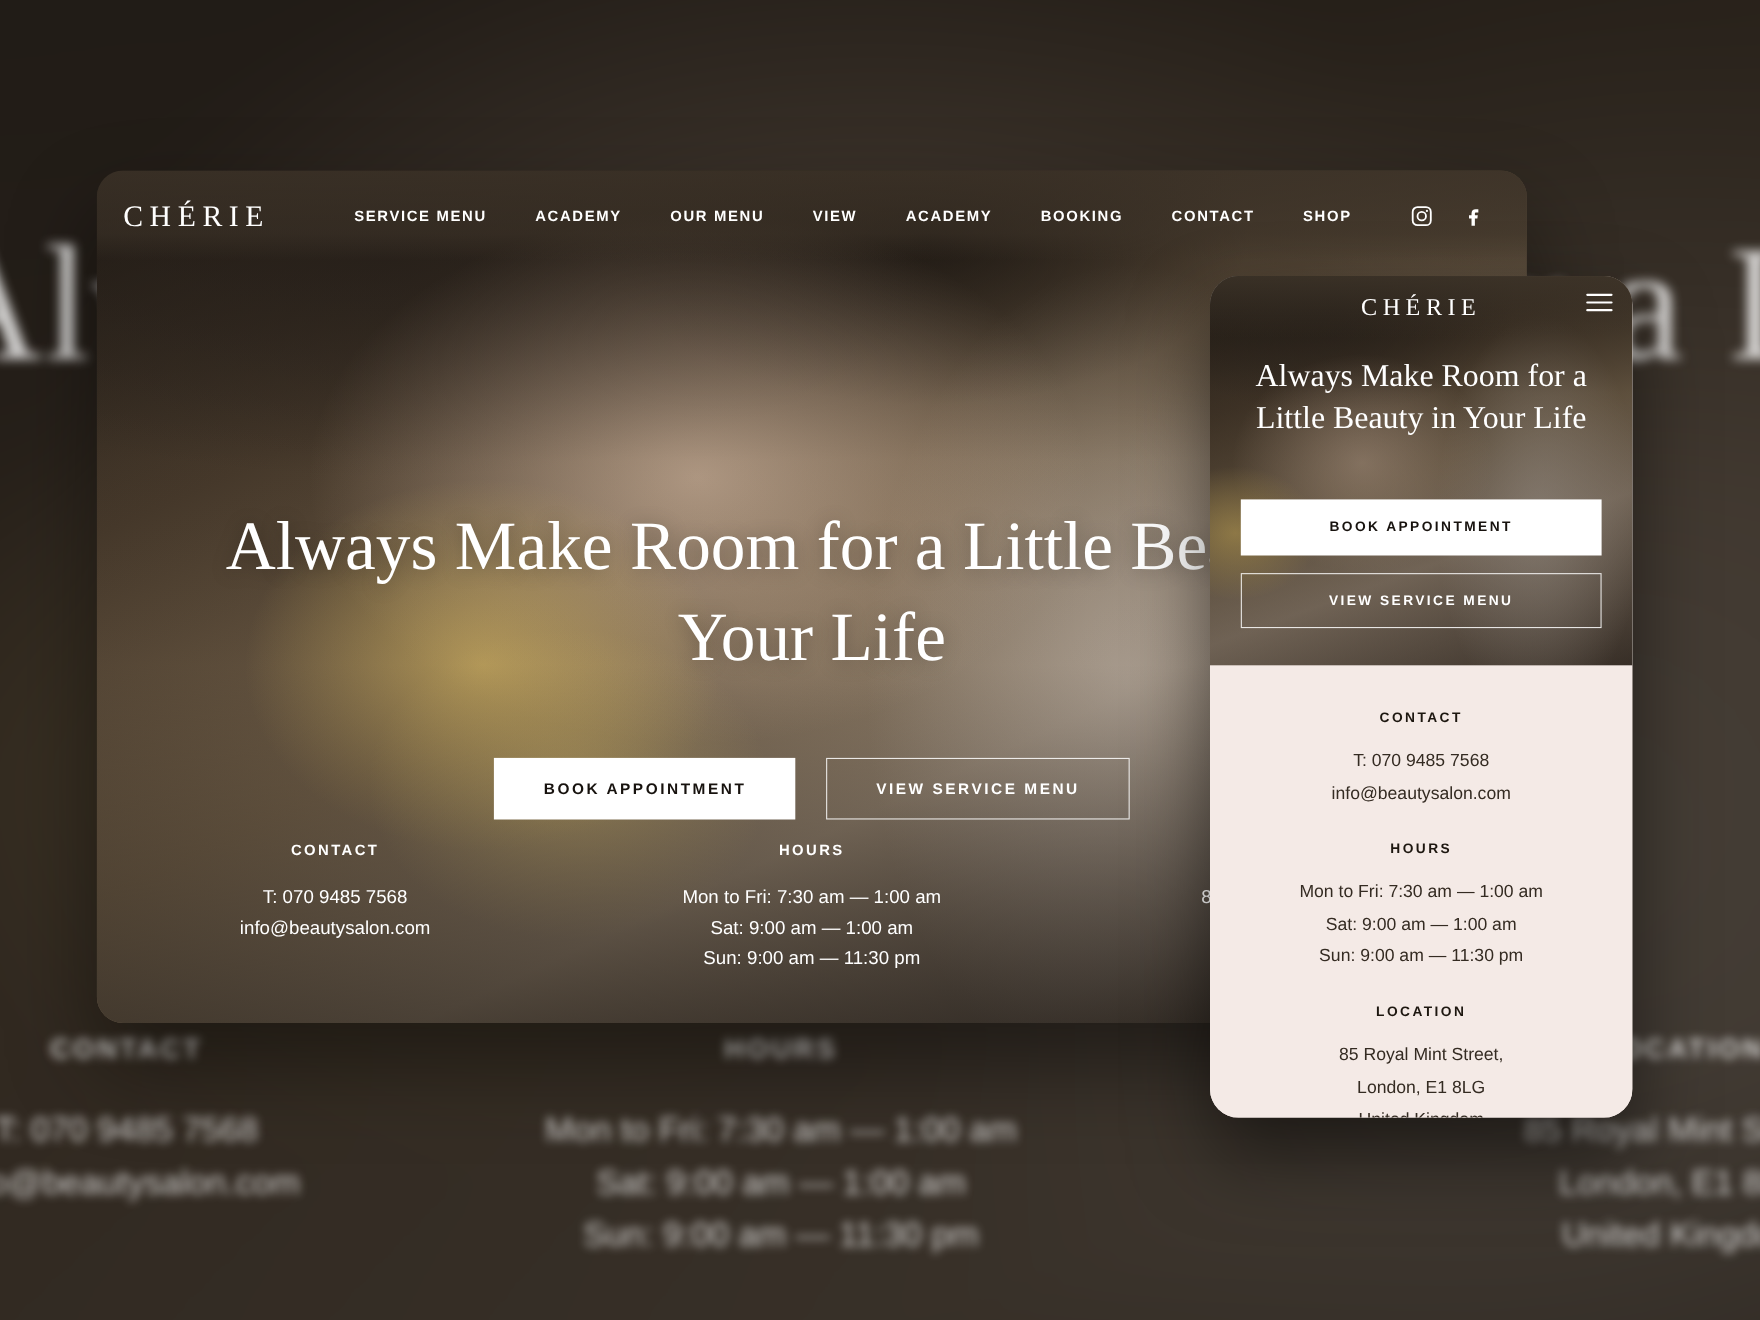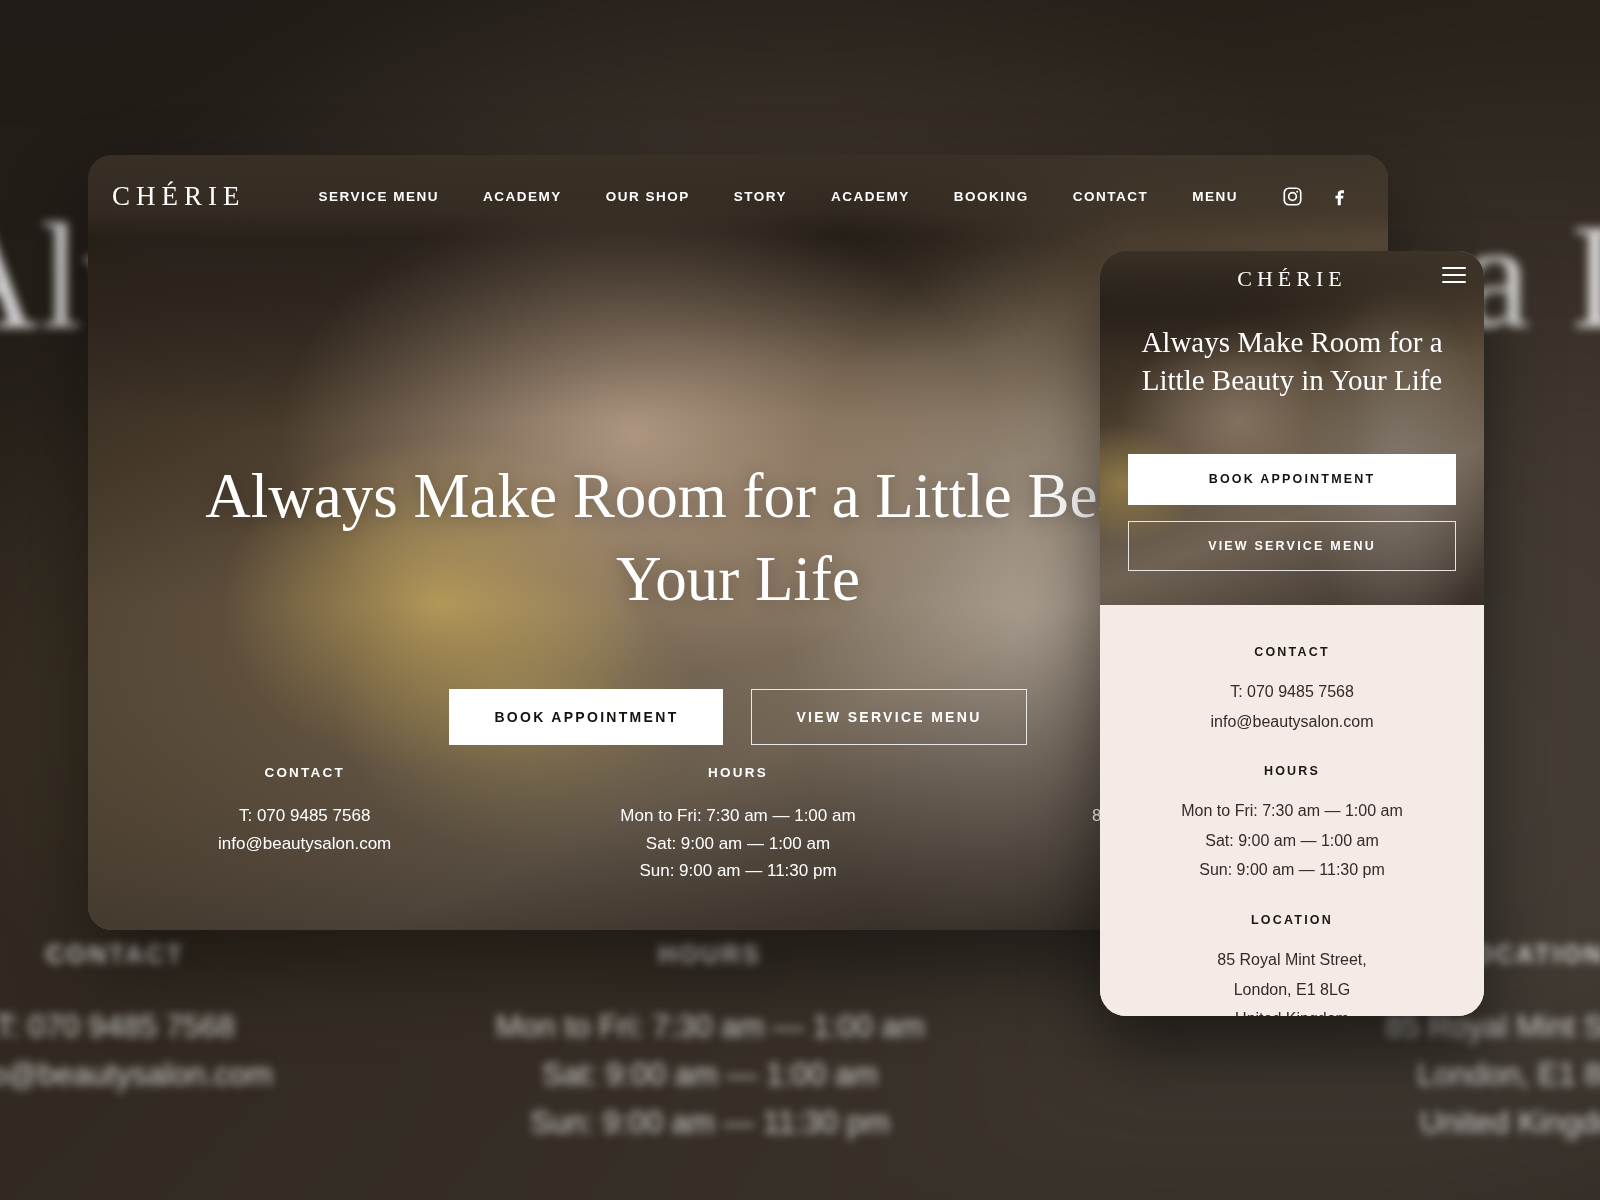--- a/index.html
+++ b/index.html
@@ -221,26 +221,26 @@
   <div class="d-photo">
     <div class="photo-base"></div>
     <div class="d-scrim"></div>
   </div>
 
   <div class="navbar">
     <div class="logo">CHÉRIE</div>
     <div class="nav-links">
       <a class="nav-link">SERVICE MENU</a>
       <a class="nav-link">ACADEMY</a>
-      <a class="nav-link">OUR SHOP</a>
-      <a class="nav-link">STORY</a>
+      <a class="nav-link">OUR MENU</a>
+      <a class="nav-link">VIEW</a>
       <a class="nav-link">ACADEMY</a>
       <a class="nav-link">BOOKING</a>
       <a class="nav-link">CONTACT</a>
-      <a class="nav-link">MENU</a>
+      <a class="nav-link">SHOP</a>
     </div>
     <div class="nav-social">
       <span class="soc">
         <svg width="21" height="21" viewBox="0 0 24 24" fill="none" stroke="#fff" stroke-width="1.9">
           <rect x="2.6" y="2.6" width="18.8" height="18.8" rx="5"></rect>
           <circle cx="12" cy="12" r="4.4"></circle>
           <circle cx="17.4" cy="6.6" r="1.15" fill="#fff" stroke="none"></circle>
         </svg>
       </span>
       <span class="soc">

